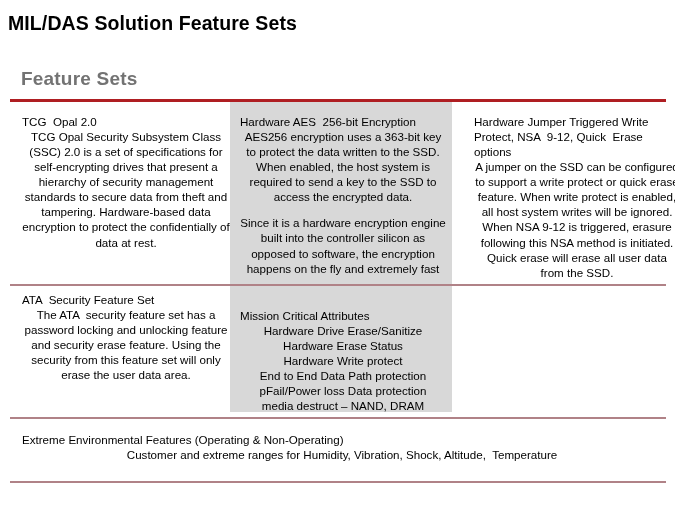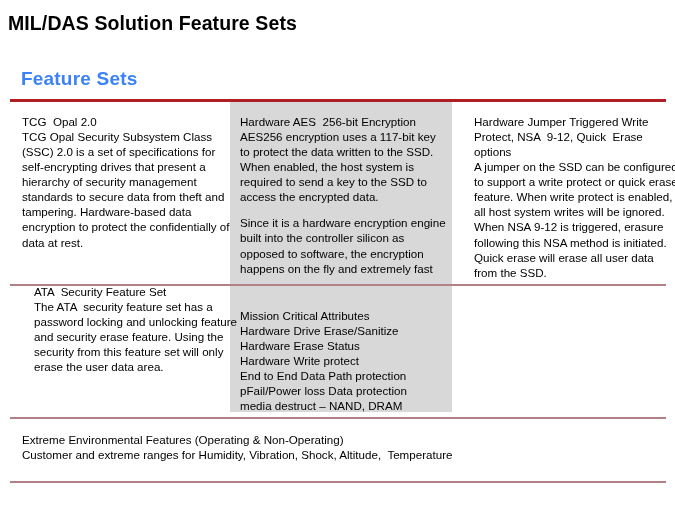--- a/index.html
+++ b/index.html
@@ -33,21 +33,21 @@
     letter-spacing: 0.1px;
   }
 
   
   .section-header {
     position: absolute;
     left: 21px;
     top: 68px;
     font-size: 19px;
     font-weight: bold;
-    color: #3b82f6;
+    color: #737373;
     letter-spacing: 0.2px;
   }
 
   
   .rule {
     position: absolute;
     left: 10px;
     width: 656px;
   }
   .rule-top {
@@ -90,32 +90,33 @@
   }
   .cell .cell-title {
     display: block;
     font-weight: normal;
     margin-bottom: 0px;
     white-space: pre-wrap;
   }
   .cell .cell-body {
     display: block;
     white-space: pre-wrap;
+    text-align: center;
   }
   .cell .cell-body + .cell-body {
     margin-top: 11px;
   }
 
   
   .r1c1 { left: 22px;  top: 114px; width: 208px; }
   .r1c2 { left: 240px; top: 114px; width: 206px; }
   .r1c3 { left: 474px; top: 114px; width: 206px; }
 
   
-  .r2c1 { left: 22px;  top: 284px; width: 208px; margin-left: 12px; }
+  .r2c1 { left: 22px;  top: 292px; width: 208px; }
   .r2c2 { left: 240px; top: 300px; width: 206px; margin-top: 8px; }
   .r2c3 { left: 458px; top: 300px; width: 206px; }
 
   
   .r3c1 { left: 22px;  top: 432px; width: 640px; }
 </style>
 </head>
 <body>
 
 <div class="slide">
@@ -132,21 +133,21 @@
   <div class="rule rule-mid2"></div>
   <div class="rule rule-bottom"></div>
 
   <div class="cell r1c1">
     <span class="cell-title">TCG  Opal 2.0</span>
     <span class="cell-body">TCG Opal Security Subsystem Class (SSC) 2.0 is a set of specifications for self-encrypting drives that present a hierarchy of security management standards to secure data from theft and tampering. Hardware-based data encryption to protect the confidentially of data at rest.</span>
   </div>
 
   <div class="cell r1c2">
     <span class="cell-title">Hardware AES  256-bit Encryption</span>
-    <span class="cell-body">AES256 encryption uses a 117-bit key to protect the data written to the SSD. When enabled, the host system is required to send a key to the SSD to access the encrypted data.</span>
+    <span class="cell-body">AES256 encryption uses a 363-bit key to protect the data written to the SSD. When enabled, the host system is required to send a key to the SSD to access the encrypted data.</span>
     <span class="cell-body">Since it is a hardware encryption engine built into the controller silicon as opposed to software, the encryption happens on the fly and extremely fast</span>
   </div>
 
   <div class="cell r1c3">
     <span class="cell-title">Hardware Jumper Triggered Write Protect, NSA  9-12, Quick  Erase options</span>
     <span class="cell-body">A jumper on the SSD can be configured to support a write protect or quick erase feature. When write protect is enabled, all host system writes will be ignored. When NSA 9-12 is triggered, erasure following this NSA method is initiated. Quick erase will erase all user data from the SSD.</span>
   </div>
 
   <div class="cell r2c1">
     <span class="cell-title">ATA  Security Feature Set</span>

